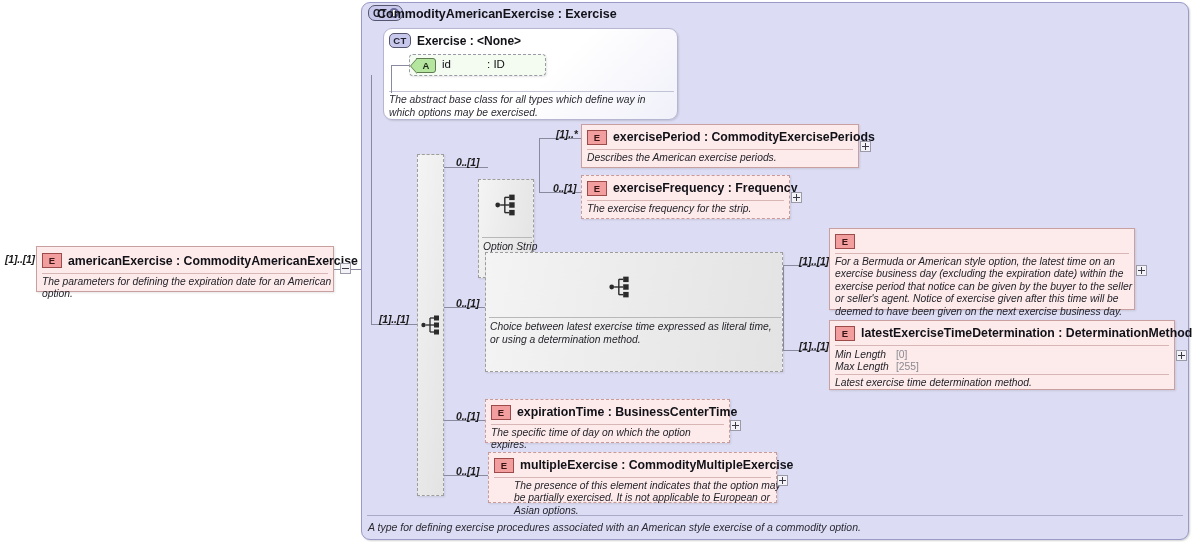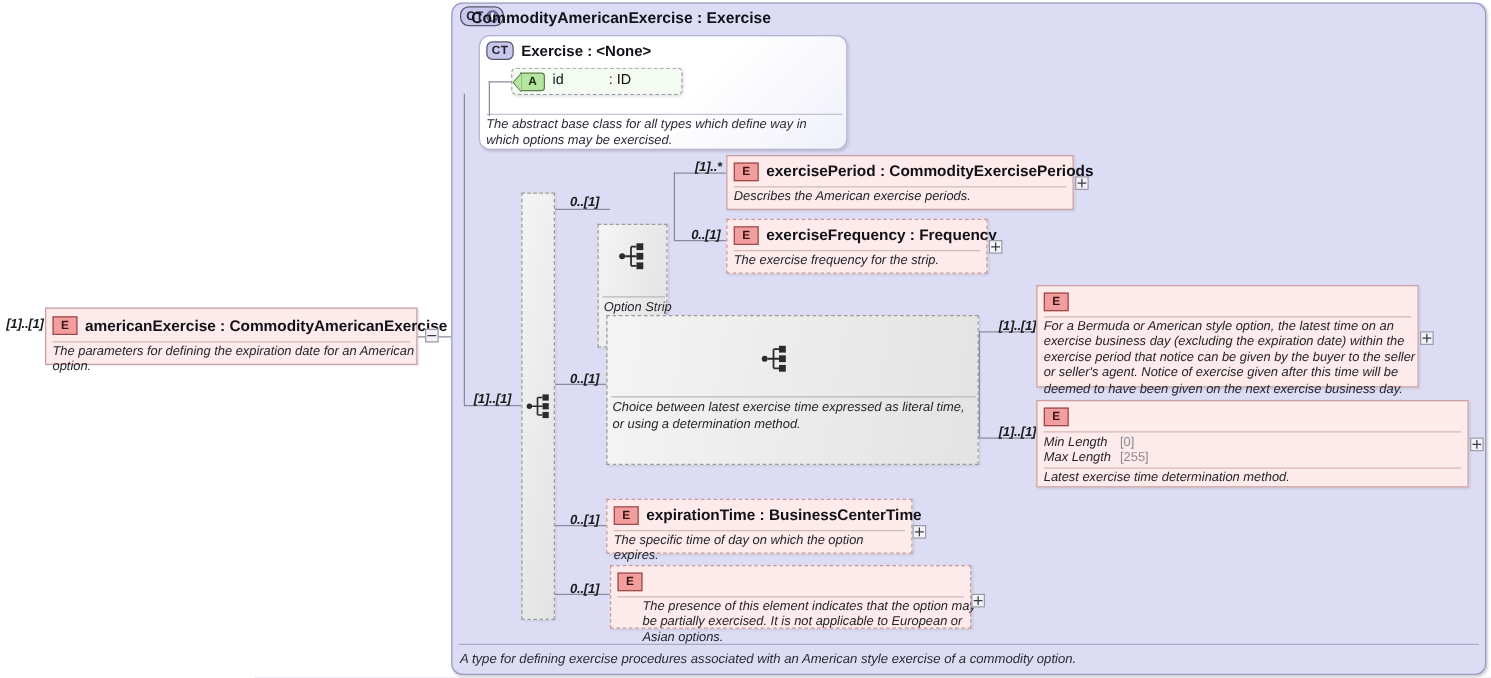--- a/index.html
+++ b/index.html
@@ -334,20 +334,21 @@
     <div class="el-desc" style="left:5px; top:27px; width:298px;">For a Bermuda or American style option, the latest time on an exercise business day (excluding the expiration date) within the exercise period that notice can be given by the buyer to the seller or seller's agent. Notice of exercise given after this time will be deemed to have been given on the next exercise business day.</div>
   </div>
   <div class="exp plus" style="left:1136px; top:265px;"></div>
 
   <div class="ln-v" style="left:783px; top:265px; height:85px;"></div>
   <div class="ln-h" style="left:783px; top:350px; width:45px;"></div>
   <div class="mult" style="left:799px; top:340px;">[1]..[1]</div>
 
   <div class="el-box solid" style="left:829px; top:320px; width:346px; height:70px;">
     <div class="el-e" style="left:5px; top:5px;">E</div>
+    <div class="el-title" style="left:31px; top:5px;">latestExerciseTimeDetermination : DeterminationMethod</div>
     <div class="el-sep" style="left:5px; top:24px; width:334px;"></div>
 
     <div class="facet-name" style="left:5px; top:28px;">Min Length</div>
     <div class="facet-val" style="left:66px; top:28px;">[0]</div>
     <div class="facet-name" style="left:5px; top:40px;">Max Length</div>
     <div class="facet-val" style="left:66px; top:40px;">[255]</div>
 
     <div class="el-sep" style="left:5px; top:53px; width:334px;"></div>
     <div class="el-desc" style="left:5px; top:56px; width:338px;">Latest exercise time determination method.</div>
   </div>
@@ -362,18 +363,19 @@
     <div class="el-sep" style="left:5px; top:24px; width:233px;"></div>
     <div class="el-desc" style="left:5px; top:27px; width:236px;">The specific time of day on which the option expires.</div>
   </div>
   <div class="exp plus" style="left:730px; top:420px;"></div>
 
   <div class="ln-h" style="left:444px; top:475px; width:44px;"></div>
   <div class="mult" style="left:456px; top:465px;">0..[1]</div>
 
   <div class="el-box" style="left:488px; top:452px; width:289px; height:51px;">
     <div class="el-e" style="left:5px; top:5px;">E</div>
+    <div class="el-title" style="left:31px; top:5px;">multipleExercise : CommodityMultipleExercise</div>
     <div class="el-sep" style="left:5px; top:24px; width:277px;"></div>
     <div class="el-desc" style="left:5px; top:27px; width:280px;margin-left:20px;">The presence of this element indicates that the option may be partially exercised. It is not applicable to European or Asian options.</div>
   </div>
   <div class="exp plus" style="left:777px; top:475px;"></div>
 
 </div>
 
 </body></html>

